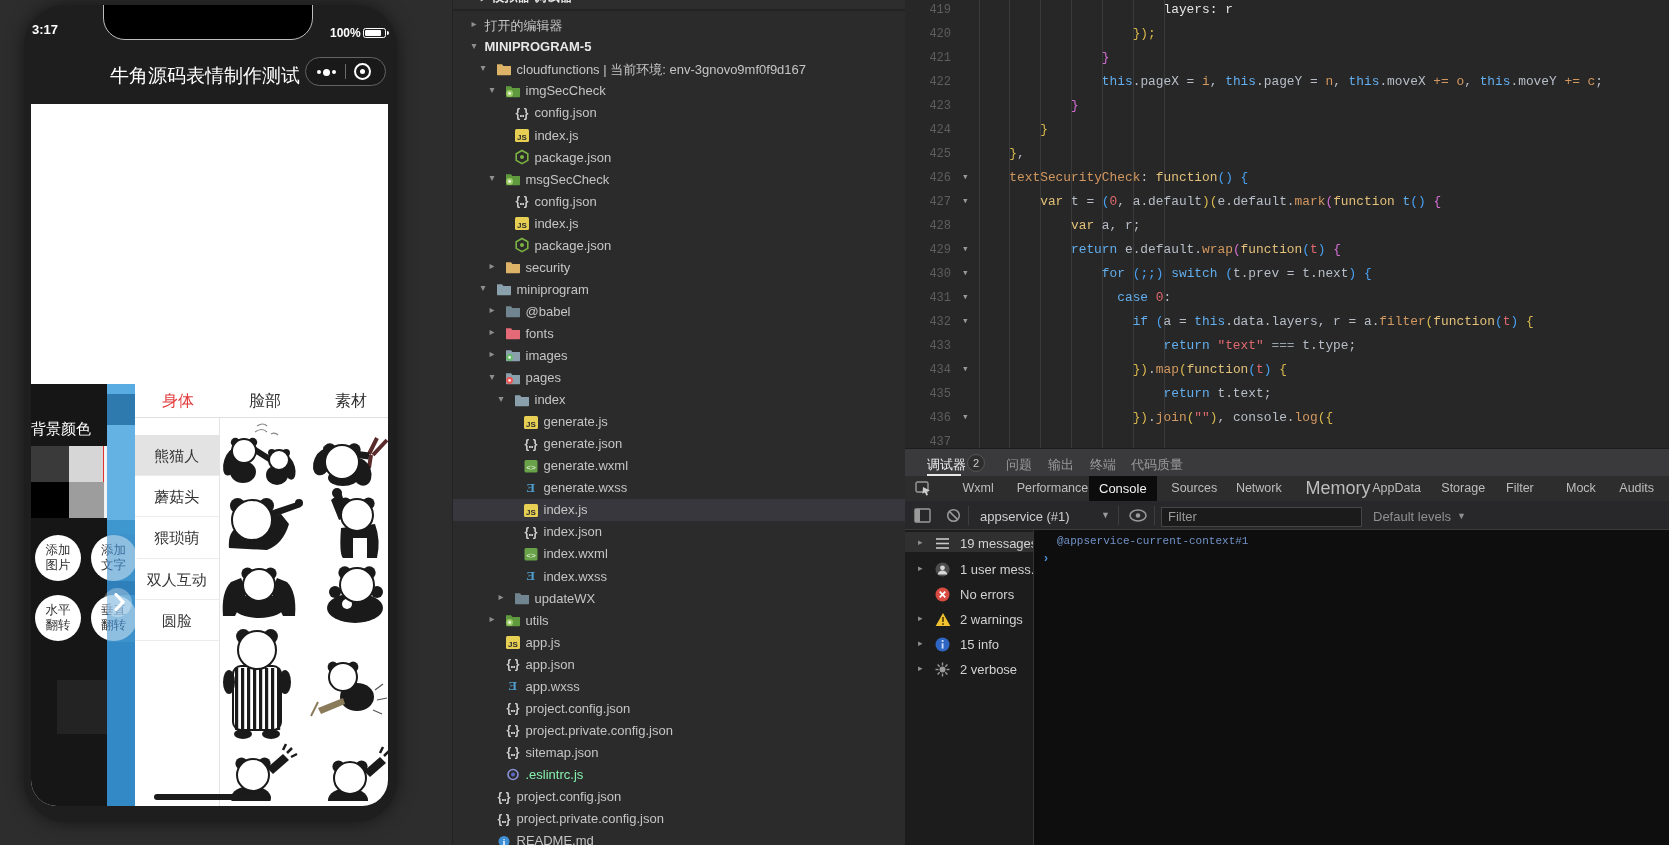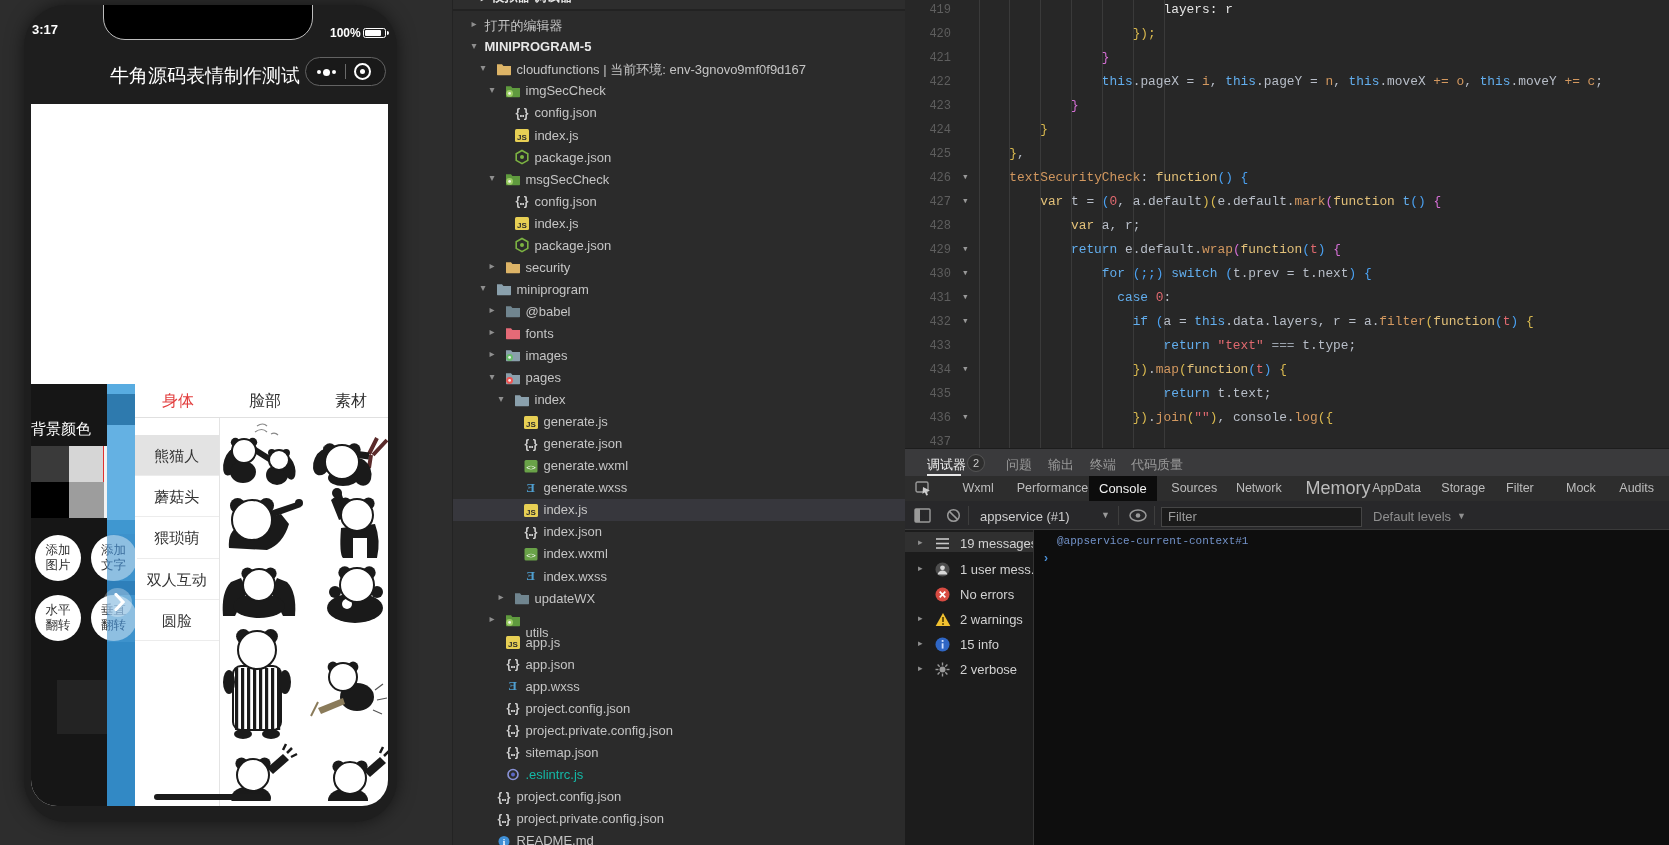--- a/index.html
+++ b/index.html
@@ -377,21 +377,21 @@
       </div>
       <div class="abs" style="left:0;top:609.1px;width:453px;height:22.05px;color:#c5c5c5;font-size:13px;">
         <span class="abs" style="left:36.5px;top:4px;color:#8f8f8f;font-size:10px;">▸</span>
         <span class="abs" style="left:51.5px;top:3px;">
           <svg width="16" height="16" viewBox="0 0 16 16" style="display:block">
             <path d="M1 3.2 h5 l1.4 1.8 H15 v8.6 a.6.6 0 0 1-.6.6 H1.6 a.6.6 0 0 1-.6-.6 z" fill="#5f9a3e"></path>
             <circle cx="4.6" cy="10.4" r="3.4" fill="#9ccc65"></circle>
             <circle cx="4.6" cy="10.4" r="1.4" fill="#fff" opacity=".85"></circle>
           </svg>
         </span>
-        <span class="abs" style="left:72.5px;top:3.5px;font-weight:normal;color:#c5c5c5;white-space:nowrap;margin-top:12px;">utils</span>
+        <span class="abs" style="left:72.5px;top:3.5px;font-weight:normal;color:#c5c5c5;white-space:nowrap;">utils</span>
       </div>
       <div class="abs" style="left:0;top:631.1px;width:453px;height:22.05px;color:#c5c5c5;font-size:13px;">
         <span class="abs" style="left:51.5px;top:3px;">
           <svg width="16" height="16" viewBox="0 0 16 16" style="display:block">
             <rect x="1" y="2" width="14" height="13" rx="1.5" fill="#e7cf54"></rect>
             <text x="8" y="12.5" font-size="8" font-weight="bold" fill="#2b2b2b" text-anchor="middle" font-family="Liberation Sans">JS</text>
           </svg>
         </span>
         <span class="abs" style="left:72.5px;top:3.5px;font-weight:normal;color:#c5c5c5;white-space:nowrap;">app.js</span>
       </div>
@@ -415,21 +415,21 @@
         <span class="abs" style="left:51.5px;top:3px;"><span style="display:inline-block;width:16px;text-align:center;color:#cfcfcf;font-size:12px;font-weight:bold;letter-spacing:-1px">{..}</span></span>
         <span class="abs" style="left:72.5px;top:3.5px;font-weight:normal;color:#c5c5c5;white-space:nowrap;">sitemap.json</span>
       </div>
       <div class="abs" style="left:0;top:763.4px;width:453px;height:22.05px;color:#c5c5c5;font-size:13px;">
         <span class="abs" style="left:51.5px;top:3px;">
           <svg width="16" height="16" viewBox="0 0 16 16" style="display:block">
             <circle cx="8" cy="8.5" r="5" fill="none" stroke="#8a93d8" stroke-width="1.6"></circle>
             <circle cx="8" cy="8.5" r="2" fill="#5b67c6"></circle>
           </svg>
         </span>
-        <span class="abs" style="left:72.5px;top:3.5px;font-weight:normal;color:#14b8a6;white-space:nowrap;">.eslintrc.js</span>
+        <span class="abs" style="left:72.5px;top:3.5px;font-weight:normal;color:#86efac;white-space:nowrap;">.eslintrc.js</span>
       </div>
       <div class="abs" style="left:0;top:785.5px;width:453px;height:22.05px;color:#c5c5c5;font-size:13px;">
         <span class="abs" style="left:42.5px;top:3px;"><span style="display:inline-block;width:16px;text-align:center;color:#cfcfcf;font-size:12px;font-weight:bold;letter-spacing:-1px">{..}</span></span>
         <span class="abs" style="left:63.5px;top:3.5px;font-weight:normal;color:#c5c5c5;white-space:nowrap;">project.config.json</span>
       </div>
       <div class="abs" style="left:0;top:807.5px;width:453px;height:22.05px;color:#c5c5c5;font-size:13px;">
         <span class="abs" style="left:42.5px;top:3px;"><span style="display:inline-block;width:16px;text-align:center;color:#cfcfcf;font-size:12px;font-weight:bold;letter-spacing:-1px">{..}</span></span>
         <span class="abs" style="left:63.5px;top:3.5px;font-weight:normal;color:#c5c5c5;white-space:nowrap;">project.private.config.json</span>
       </div>
       <div class="abs" style="left:0;top:829.6px;width:453px;height:22.05px;color:#c5c5c5;font-size:13px;">

